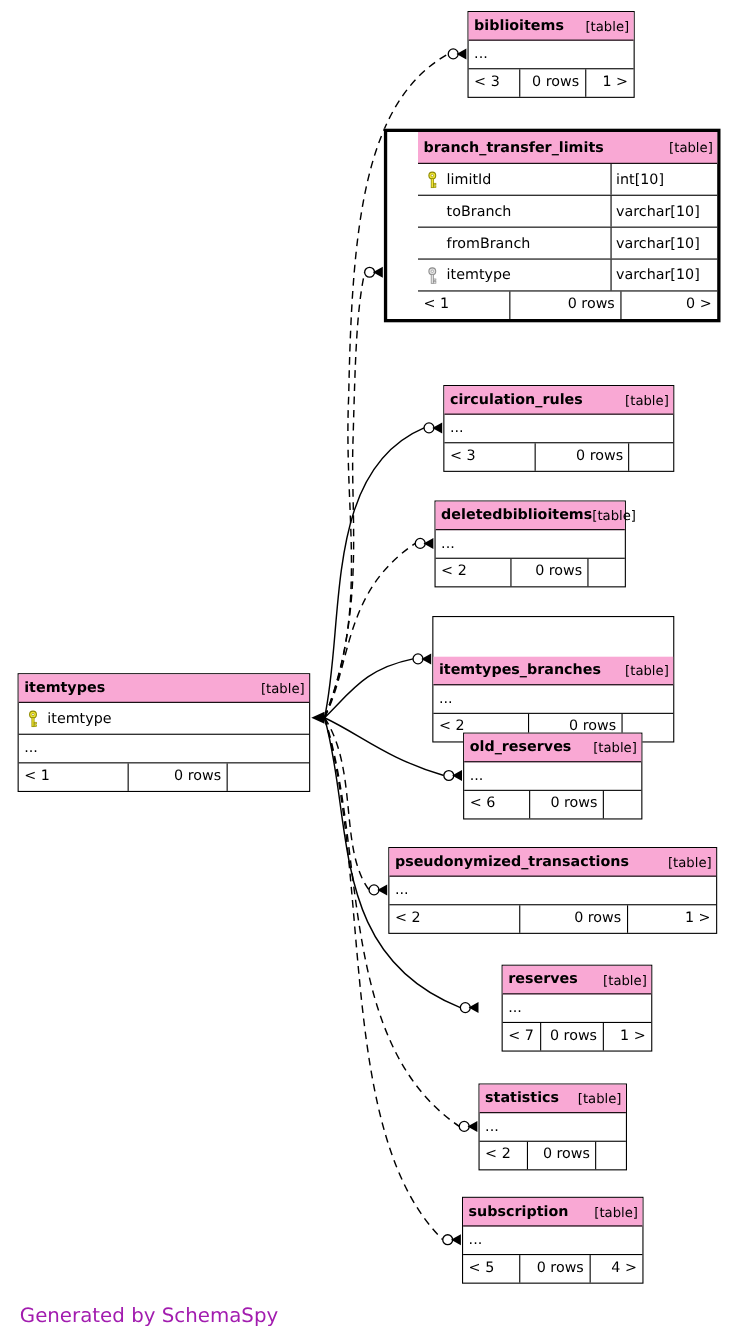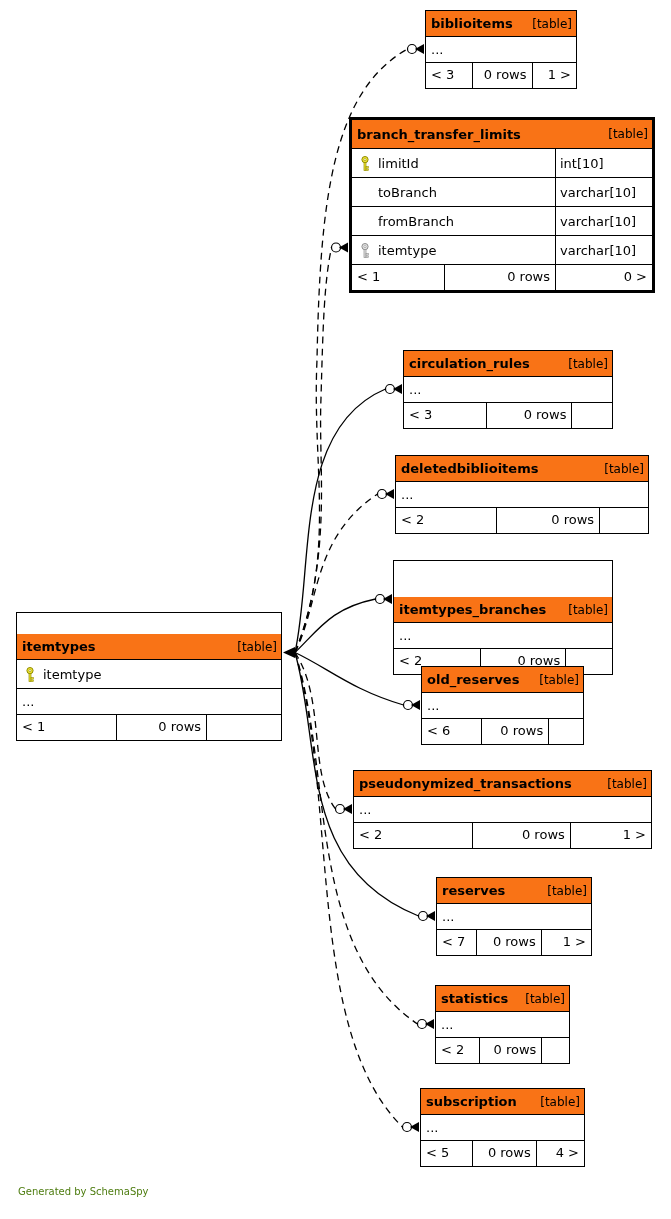--- a/index.html
+++ b/index.html
@@ -1,37 +1,37 @@
 <!DOCTYPE html>
 <html><head>
 <meta charset="utf-8">
 <style>
   html,body{margin:0;padding:0;background:#fff;}
   #canvas{position:relative;width:671px;height:1219px;background:#fff;overflow:hidden;
           font-family:"DejaVu Sans","Liberation Sans",sans-serif;color:#000;}
   #edges{position:absolute;left:0;top:0;}
   .tbl{position:absolute;background:#fff;border:1px solid #000;box-sizing:border-box;font-size:13px;}
   .tbl.emph{border-width:3px;}
-  .thead{display:flex;justify-content:space-between;align-items:center;background:#f97316;
+  .thead{display:flex;justify-content:space-between;align-items:center;background:#f9a8d4;
          border-bottom:1px solid #000;padding:0 4px 0 5px;box-sizing:border-box;}
   .tname{font-weight:bold;font-size:13px;white-space:nowrap;}
   .ttag{font-size:12px;white-space:nowrap;}
   .trow{display:flex;align-items:center;border-bottom:1px solid #000;box-sizing:border-box;}
   .keywrap{width:26px;display:flex;justify-content:center;align-items:center;flex:0 0 26px;}
   .noicon{padding-left:26px;}
   .ellrow{padding-left:5px;}
   .cname{white-space:nowrap;}
   .ctype{margin-left:auto;border-left:1px solid #000;align-self:stretch;display:flex;
          align-items:center;padding-left:4px;box-sizing:border-box;white-space:nowrap;}
   .tfoot{display:flex;box-sizing:border-box;}
   .tfoot span{display:block;box-sizing:border-box;overflow:hidden;white-space:nowrap;}
   .fl{text-align:left;padding-left:5px;border-right:1px solid #000;}
   .fc{text-align:right;padding-right:5px;border-right:1px solid #000;}
   .fr{text-align:right;padding-right:5px;}
-  .note{position:absolute;font-size:10px;color:#4d7c0f;}
+  .note{position:absolute;font-size:18px;color:#a21caf;}
 </style>
 </head>
 <body>
 
 <div id="canvas">
   <svg id="edges" width="671" height="1219" xmlns="http://www.w3.org/2000/svg">
       <path d="M295,652.5 C336,552 312,468 317,360 C320,205 331,92 407.5,49" fill="none" stroke="#000000" stroke-width="1.3" stroke-dasharray="7,5"></path>
       <circle cx="412" cy="49" r="4.5" fill="#fff" stroke="#000000" stroke-width="1.2"></circle>
       <polygon points="415,49 424,44 424,54" fill="#000000"></polygon>
       <path d="M295,652.5 C333,556 318,468 321,398 C323,326 324,283 331.5,247.5" fill="none" stroke="#000000" stroke-width="1.3" stroke-dasharray="7,5"></path>
@@ -58,21 +58,21 @@
       <path d="M295,652.5 C333,770 306,948 417.5,1024" fill="none" stroke="#000000" stroke-width="1.3" stroke-dasharray="7,5"></path>
       <circle cx="422" cy="1024" r="4.5" fill="#fff" stroke="#000000" stroke-width="1.2"></circle>
       <polygon points="425,1024 434,1019 434,1029" fill="#000000"></polygon>
       <path d="M295,652.5 C338,800 306,1032 402.5,1127" fill="none" stroke="#000000" stroke-width="1.3" stroke-dasharray="7,5"></path>
       <circle cx="407" cy="1127" r="4.5" fill="#fff" stroke="#000000" stroke-width="1.2"></circle>
       <polygon points="410,1127 419,1122 419,1132" fill="#000000"></polygon>
       <polygon points="283,652.5 295,647 295,658" fill="#000000"></polygon>
     </svg>
   <div class="note" style="left:18px;top:1186px;">Generated by SchemaSpy</div>
 <div class="tbl" style="left: 16px; top: 612px; width: 266px;">
-      <div class="thead" style="height: 26px; margin-top: 21px;">
+      <div class="thead" style="height: 26px;">
         <span class="tname">itemtypes</span>
         <span class="ttag">[table]</span>
       </div>
       <div class="trow" style="height: 29px;">
         <span class="keywrap">
           <svg width="12" height="17" viewBox="0 0 12 17">
             <circle cx="6" cy="4.6" r="3.1" fill="#f0e634" stroke="#8f8a00" stroke-width="1"></circle>
             <circle cx="6" cy="4.6" r="1.1" fill="#fff" stroke="#8f8a00" stroke-width="0.6"></circle>
             <rect x="5" y="7.4" width="2" height="8.2" fill="#f0e634" stroke="#8f8a00" stroke-width="0.7"></rect>
             <rect x="7" y="11.6" width="2.3" height="1.5" fill="#f0e634" stroke="#8f8a00" stroke-width="0.6"></rect>
@@ -97,21 +97,21 @@
       </div>
       <div class="trow ellrow" style="height: 26px;">
         <span>...</span>
       </div>
       <div class="tfoot" style="height: 25px; line-height: 23px;">
         <span class="fl" style="width: 31%;">&lt; 3</span>
         <span class="fc" style="width: 40%;">0 rows</span>
         <span class="fr" style="width: 29%;">1 &gt;</span>
       </div>
     </div>
-    <div class="tbl emph" style="left: 349px; top: 117px; width: 306px;">
+    <div class="tbl emph" style="left: 349px; top: 117px; width: 306px; padding-left: 28px;">
       <div class="thead" style="height: 29px;">
         <span class="tname">branch_transfer_limits</span>
         <span class="ttag">[table]</span>
       </div>
       <div class="trow" style="height: 29px;">
         <span class="keywrap">
           <svg width="12" height="17" viewBox="0 0 12 17">
             <circle cx="6" cy="4.6" r="3.1" fill="#f0e634" stroke="#8f8a00" stroke-width="1"></circle>
             <circle cx="6" cy="4.6" r="1.1" fill="#fff" stroke="#8f8a00" stroke-width="0.6"></circle>
             <rect x="5" y="7.4" width="2" height="8.2" fill="#f0e634" stroke="#8f8a00" stroke-width="0.7"></rect>
@@ -156,21 +156,21 @@
       </div>
       <div class="trow ellrow" style="height: 26px;">
         <span>...</span>
       </div>
       <div class="tfoot" style="height: 25px; line-height: 23px;">
         <span class="fl" style="width: 40%;">&lt; 3</span>
         <span class="fc" style="width: 41%;">0 rows</span>
         <span class="fr" style="width: 19%;"></span>
       </div>
     </div>
-    <div class="tbl" style="left: 395px; top: 455px; width: 254px;">
+    <div class="tbl" style="left: 395px; top: 455px; width: 174px;">
       <div class="thead" style="height: 26px;">
         <span class="tname">deletedbiblioitems</span>
         <span class="ttag">[table]</span>
       </div>
       <div class="trow ellrow" style="height: 26px;">
         <span>...</span>
       </div>
       <div class="tfoot" style="height: 25px; line-height: 23px;">
         <span class="fl" style="width: 40%;">&lt; 2</span>
         <span class="fc" style="width: 41%;">0 rows</span>
@@ -212,21 +212,21 @@
       </div>
       <div class="trow ellrow" style="height: 26px;">
         <span>...</span>
       </div>
       <div class="tfoot" style="height: 25px; line-height: 23px;">
         <span class="fl" style="width: 40%;">&lt; 2</span>
         <span class="fc" style="width: 33%;">0 rows</span>
         <span class="fr" style="width: 27%;">1 &gt;</span>
       </div>
     </div>
-    <div class="tbl" style="left: 436px; top: 877px; width: 156px;">
+    <div class="tbl" style="left: 456px; top: 877px; width: 137px;">
       <div class="thead" style="height: 26px;">
         <span class="tname">reserves</span>
         <span class="ttag">[table]</span>
       </div>
       <div class="trow ellrow" style="height: 26px;">
         <span>...</span>
       </div>
       <div class="tfoot" style="height: 25px; line-height: 23px;">
         <span class="fl" style="width: 26%;">&lt; 7</span>
         <span class="fc" style="width: 42%;">0 rows</span>

